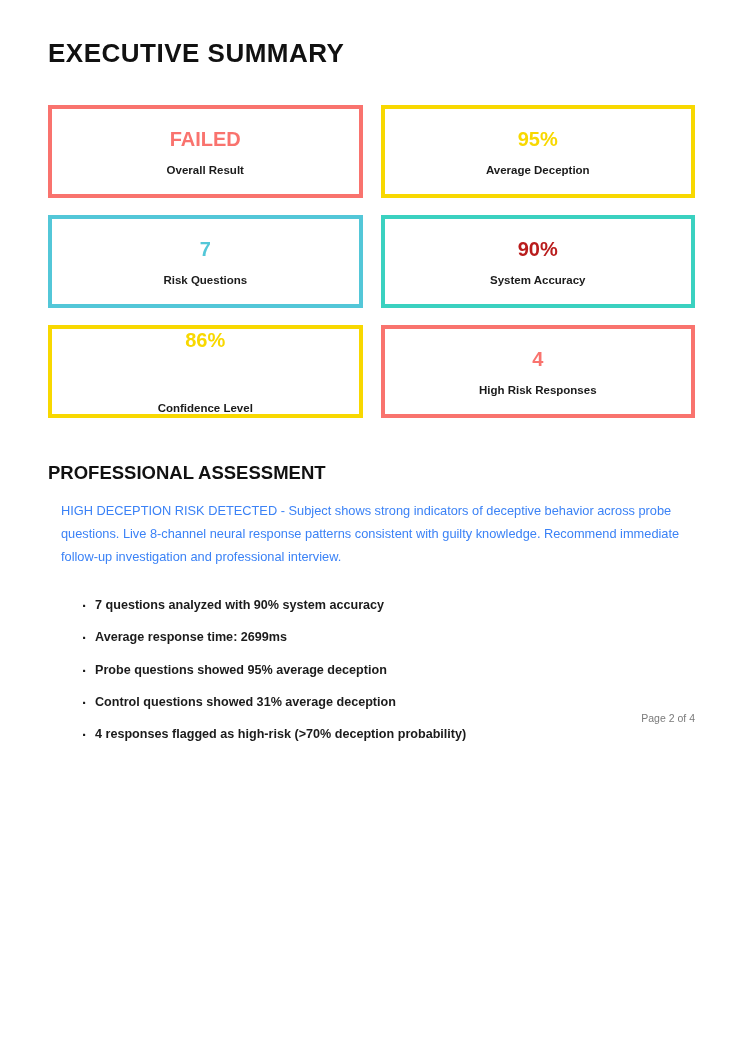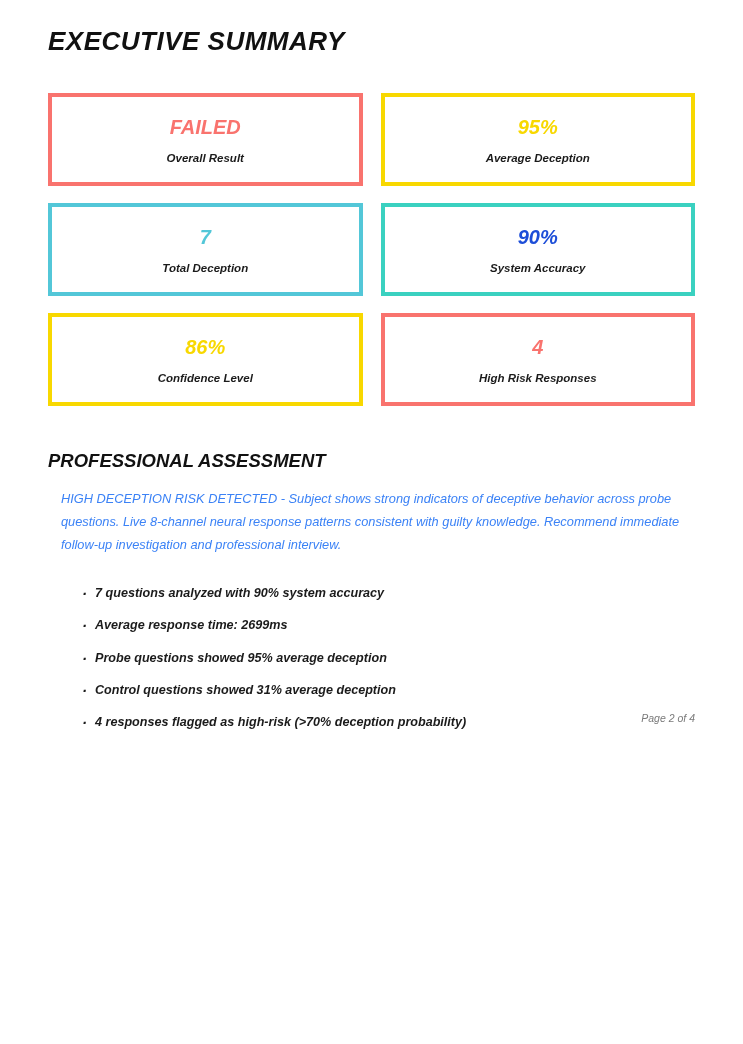--- a/index.html
+++ b/index.html
@@ -13,22 +13,21 @@
     font-family: "Liberation Sans", sans-serif;
     color: #222222;
     position: relative;
     overflow: hidden;
   }
   .page {
     position: relative;
     width: 743px;
     height: 752px;
     box-sizing: border-box;
-    padding: 4px 48px;
-    font-style: italic;
+    padding: 16px 48px;
   }
   .page-title {
     font-size: 26px;
     font-weight: bold;
     letter-spacing: 0.5px;
     color: #111111;
     margin: 0;
     padding-top: 22px;
   }
   .cards-grid {
@@ -123,29 +122,29 @@
       <div class="metric-label">Overall Result</div>
     </div>
 
     <div class="metric-card" style="border-color: rgb(248, 216, 0);">
       <div class="metric-value" style="color: rgb(248, 216, 0);">95%</div>
       <div class="metric-label">Average Deception</div>
     </div>
 
     <div class="metric-card" style="border-color: rgb(83, 199, 216);">
       <div class="metric-value" style="color: rgb(83, 199, 216);">7</div>
-      <div class="metric-label">Total Deception</div>
+      <div class="metric-label">Risk Questions</div>
     </div>
 
     <div class="metric-card" style="border-color: rgb(58, 209, 192);">
-      <div class="metric-value" style="color: #1d4ed8;">90%</div>
+      <div class="metric-value" style="color: #b91c1c;">90%</div>
       <div class="metric-label">System Accuracy</div>
     </div>
 
-    <div class="metric-card" style="border-color: rgb(248, 216, 0);">
+    <div class="metric-card" style="border-color: rgb(248, 216, 0); justify-content: space-between;">
       <div class="metric-value" style="color: rgb(248, 216, 0);">86%</div>
       <div class="metric-label">Confidence Level</div>
     </div>
 
     <div class="metric-card" style="border-color: rgb(249, 115, 110);">
       <div class="metric-value" style="color: rgb(249, 115, 110);">4</div>
       <div class="metric-label">High Risk Responses</div>
     </div>
 
   </div>

